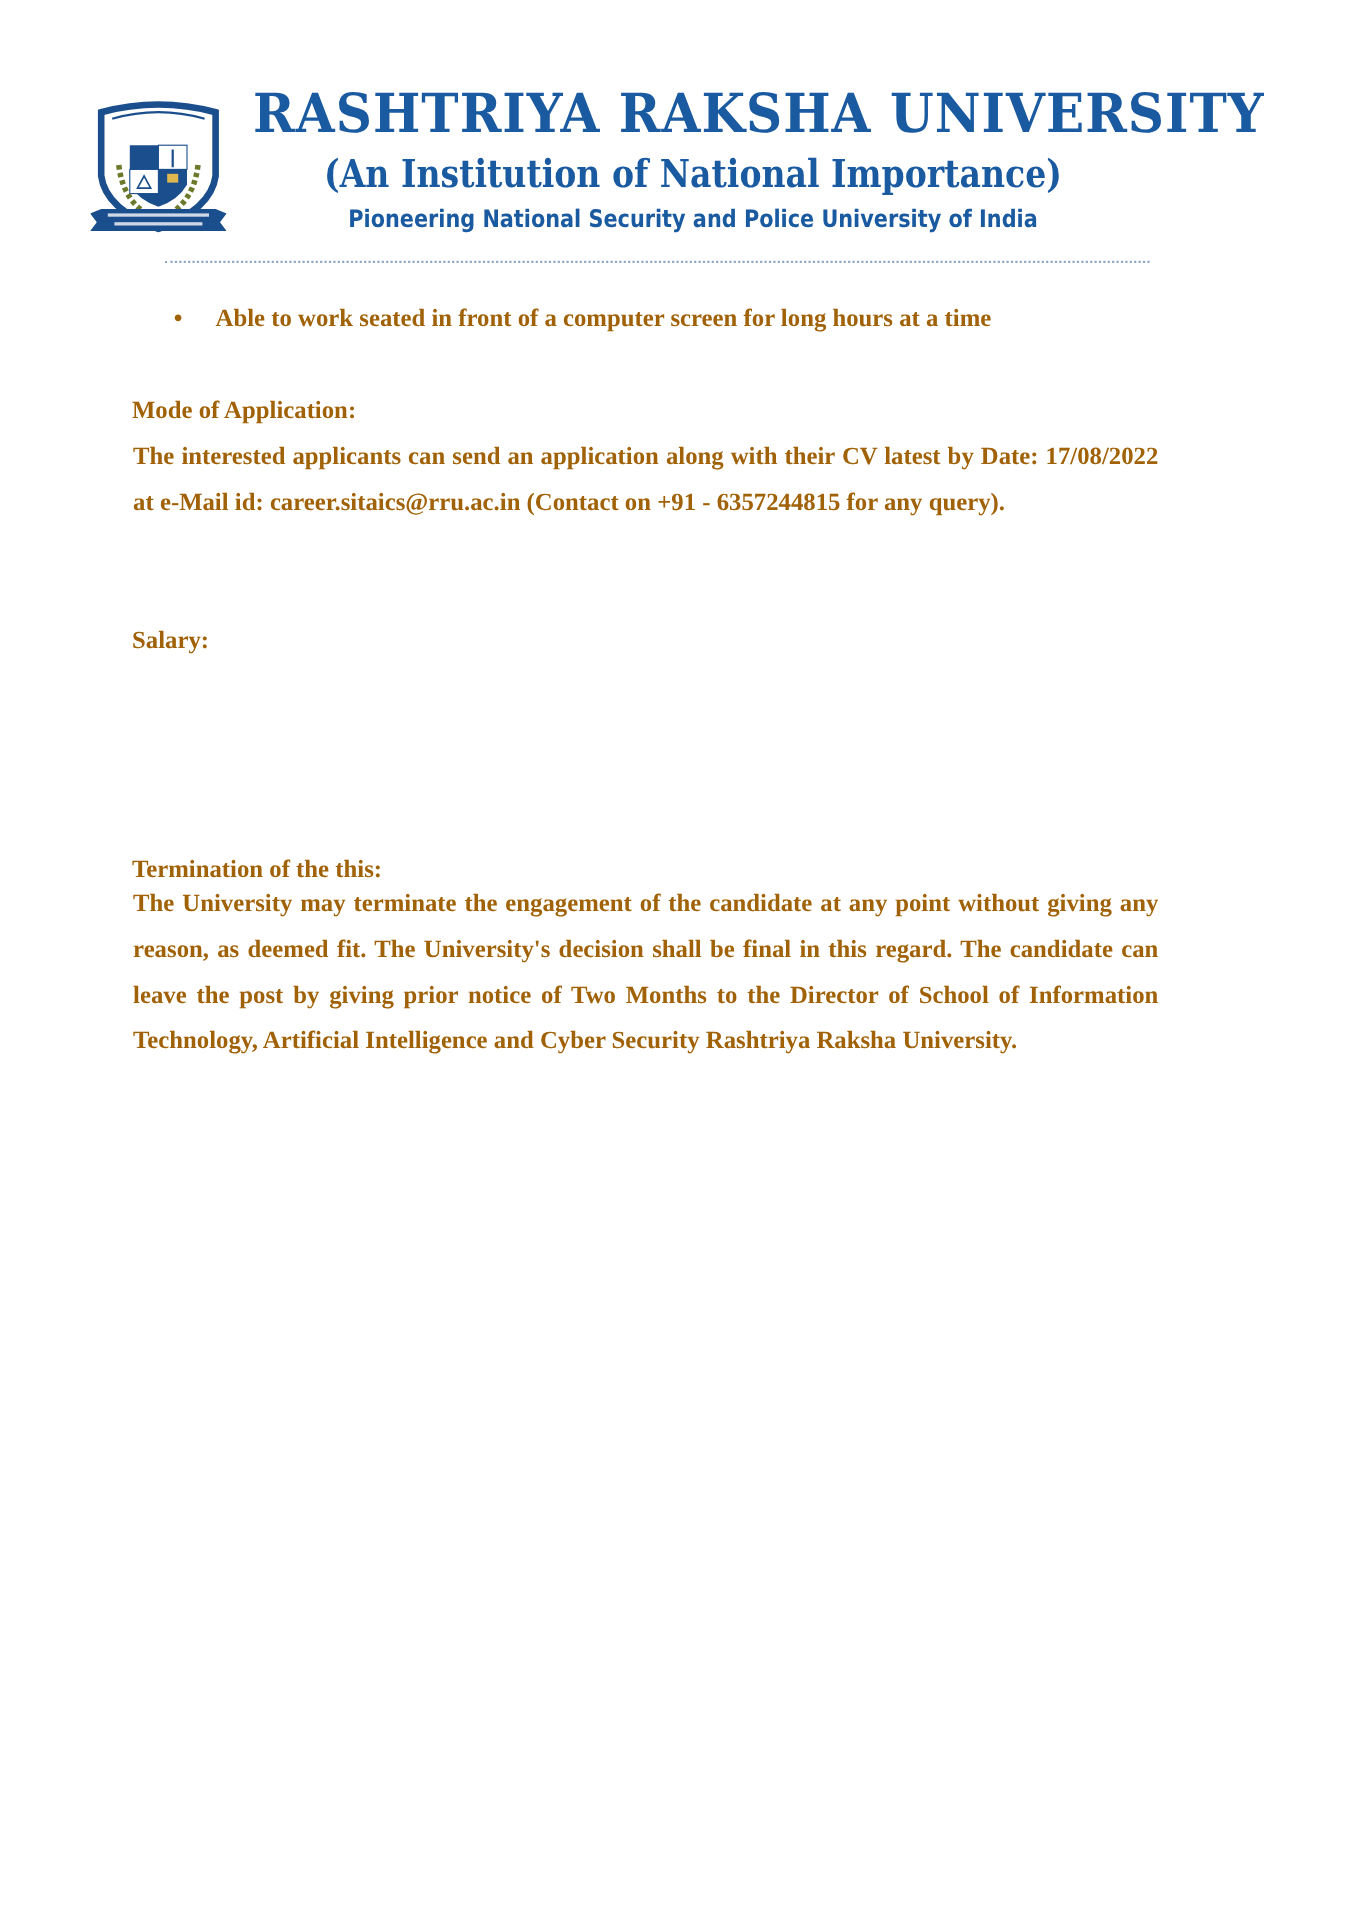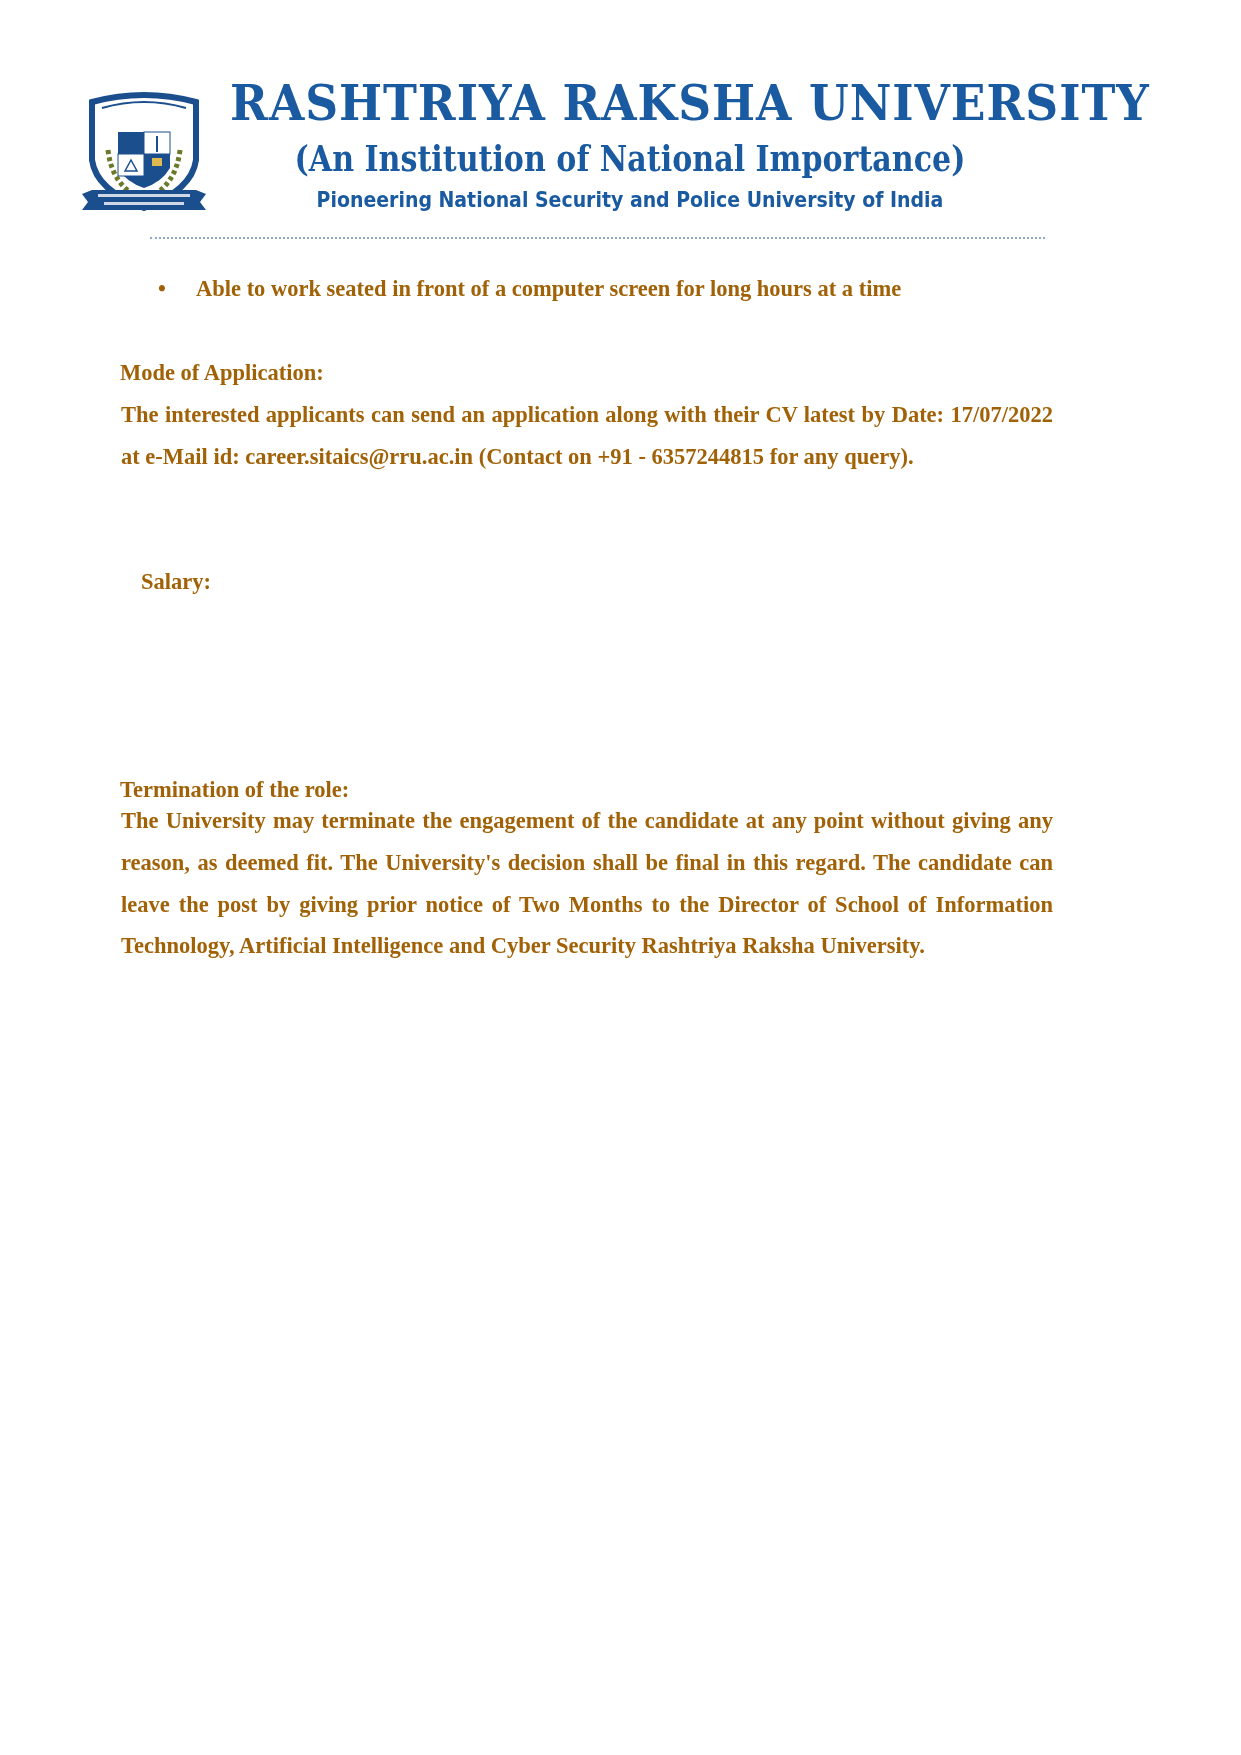--- a/index.html
+++ b/index.html
@@ -24,21 +24,21 @@
     font-size: 22.5px; }
 
   .bullet-row { position: absolute; left: 158px; top: 272px; width: 900px; line-height: 34px; }
   .bullet-dot { display: inline-block; width: 38px; }
 
   .heading { position: absolute; left: 120px; line-height: 30px; }
   .para { position: absolute; left: 121px; width: 932px; text-align: justify; line-height: 41.8px; }
 
   #h-mode { top: 358px; }
   #p-mode { top: 394px; }
-  #h-salary { top: 567px; margin-left: 21px; }
+  #h-salary { top: 567px; }
   #p-salary { top: 603px; }
   #h-term { top: 775px; }
   #p-term { top: 800px; }
 </style>
 </head>
 <body>
 
 <div class="page">
 
   <div class="logo">
@@ -62,20 +62,20 @@
   <div class="hdr-title">RASHTRIYA RAKSHA UNIVERSITY</div>
   <div class="hdr-sub">(An Institution of National Importance)</div>
   <div class="hdr-tag">Pioneering National Security and Police University of India</div>
   <div class="hdr-rule"></div>
 
   <div class="bullet-row body-text">
     <span class="bullet-dot">•</span><span>Able to work seated in front of a computer screen for long hours at a time</span>
   </div>
 
   <div id="h-mode" class="heading body-text">Mode of Application:</div>
-  <div id="p-mode" class="para body-text">The interested applicants can send an application along with their CV latest by Date: 17/07/2022 at e-Mail id: career.sitaics@rru.ac.in (Contact on +91 - 6357244815 for any query).</div>
+  <div id="p-mode" class="para body-text">The interested applicants can send an application along with their CV latest by Date: 17/08/2022 at e-Mail id: career.sitaics@rru.ac.in (Contact on +91 - 6357244815 for any query).</div>
 
   <div id="h-salary" class="heading body-text">Salary:</div>
 
-  <div id="h-term" class="heading body-text">Termination of the role:</div>
+  <div id="h-term" class="heading body-text">Termination of the this:</div>
   <div id="p-term" class="para body-text">The University may terminate the engagement of the candidate at any point without giving any reason, as deemed fit. The University's decision shall be final in this regard. The candidate can leave the post by giving prior notice of Two Months to the Director of School of Information Technology, Artificial Intelligence and Cyber Security Rashtriya Raksha University.</div>
 
 </div>
 
 </body></html>

